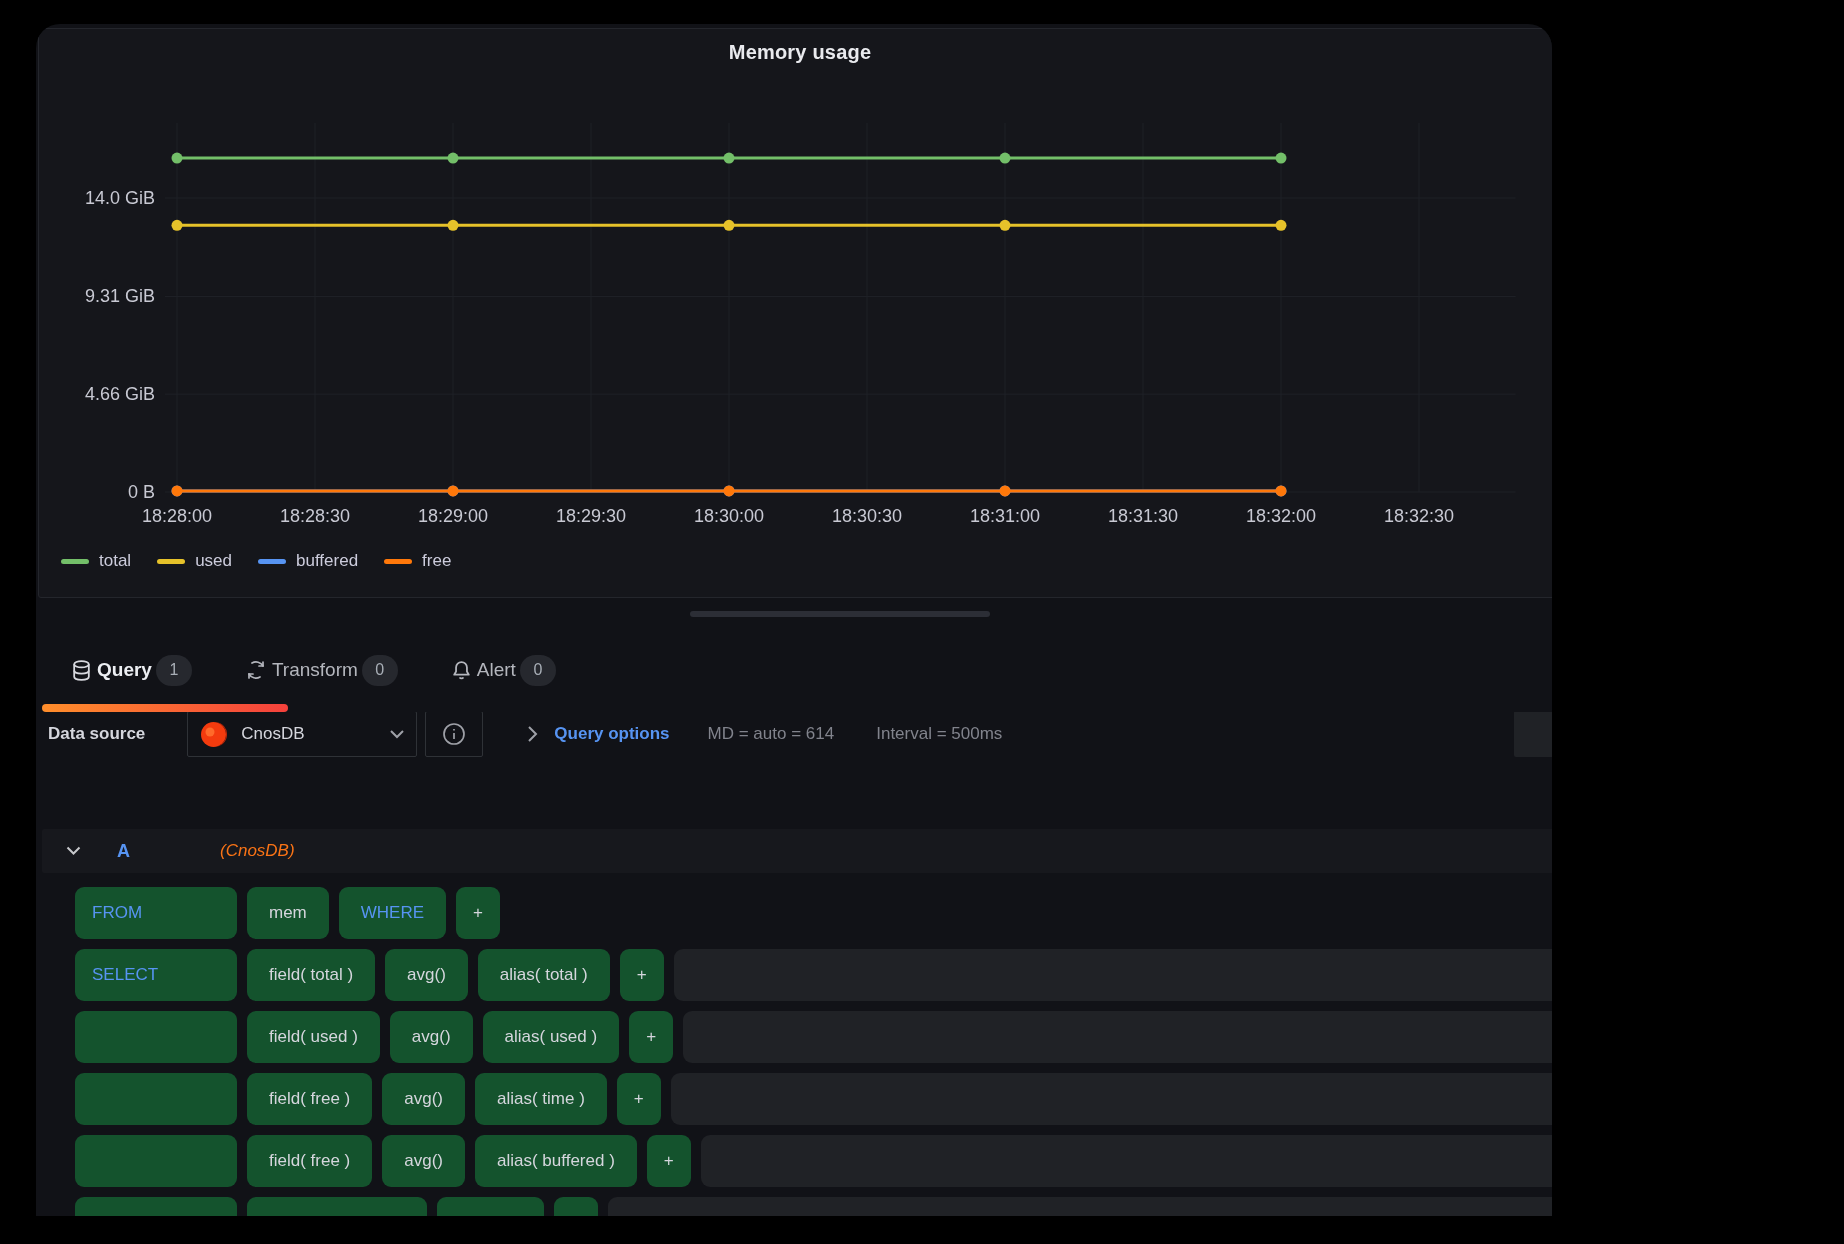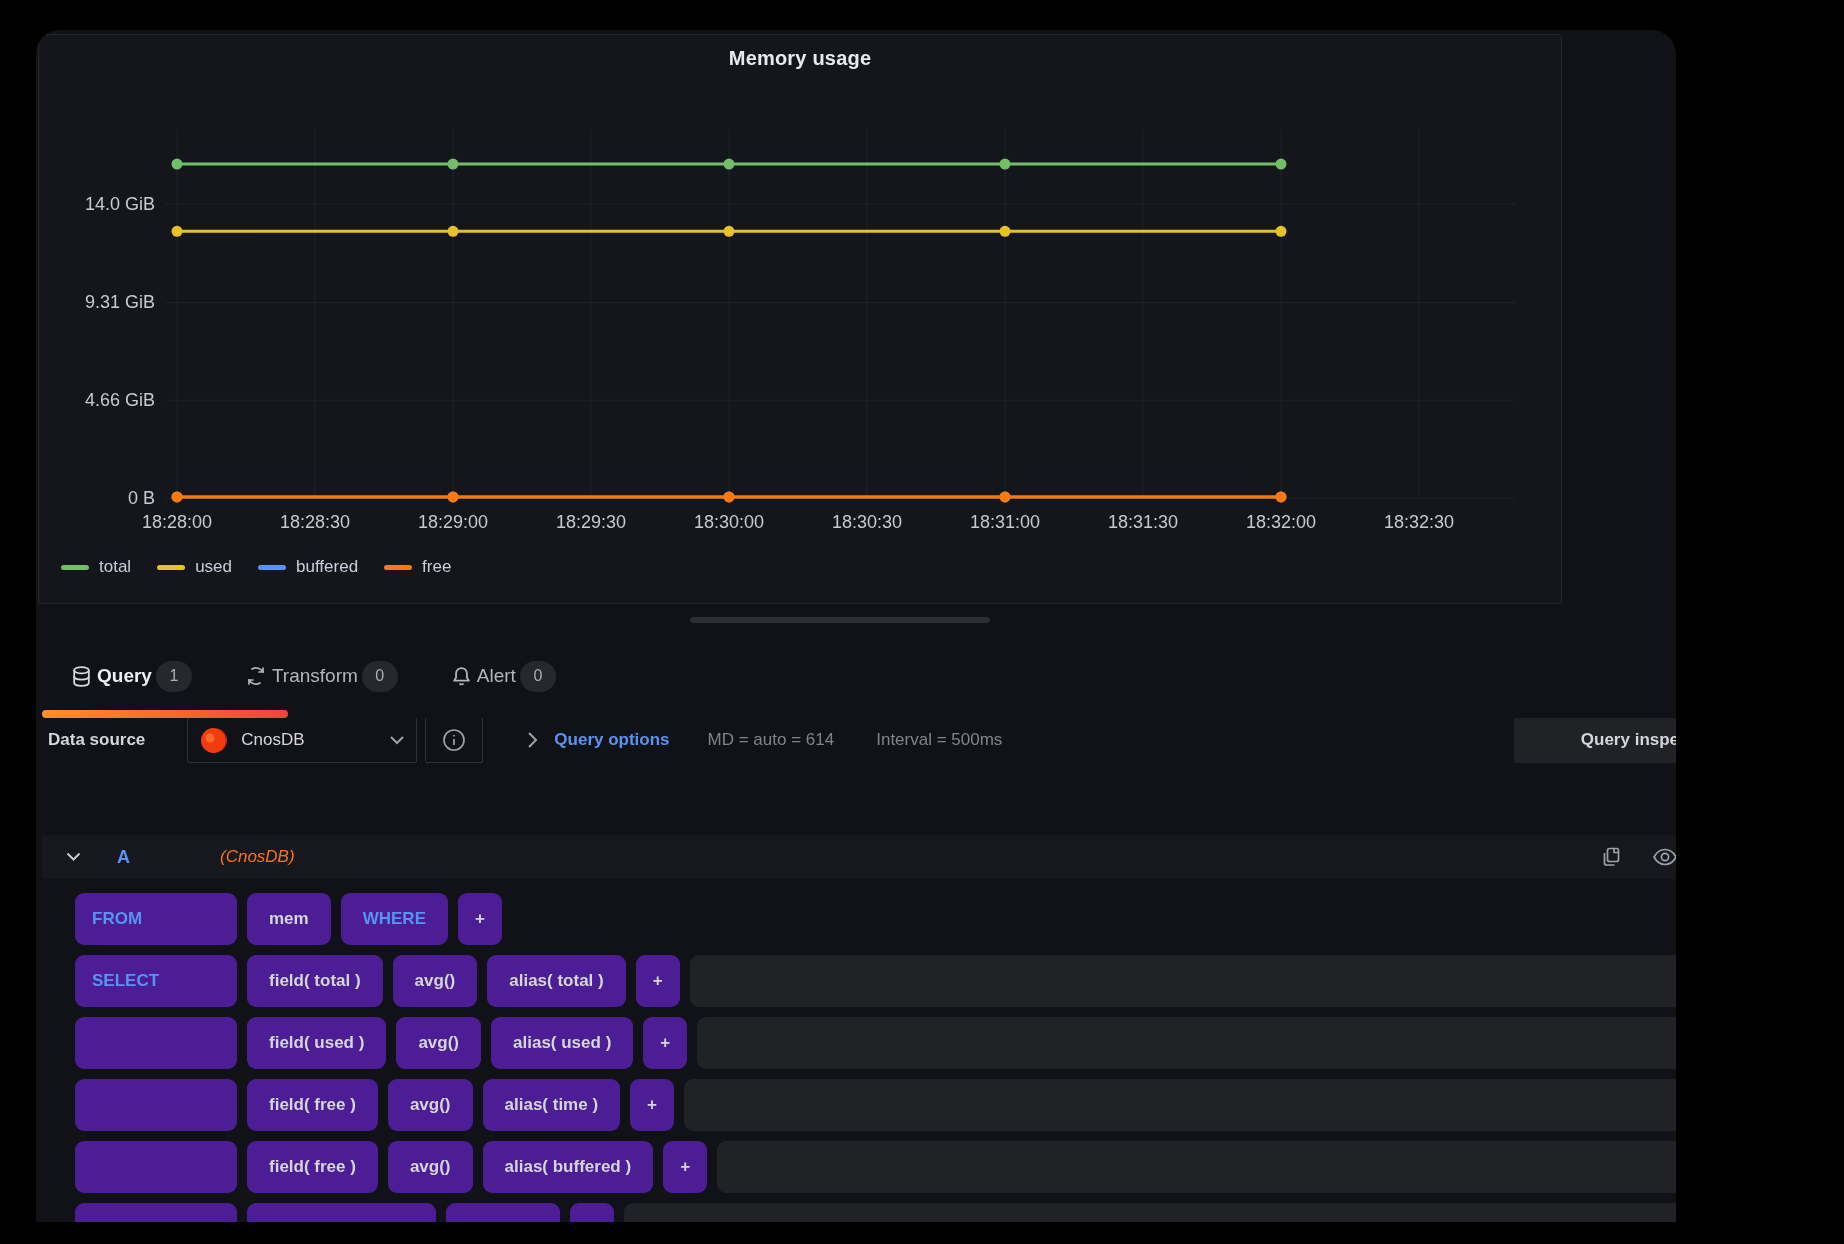--- a/index.html
+++ b/index.html
@@ -1,18 +1,18 @@
 <!DOCTYPE html>
 <html><head>
 <meta charset="utf-8">
 <style>
   html,body{margin:0;padding:0;background:#000;width:1844px;height:1244px;overflow:hidden;
     font-family:"Liberation Sans", sans-serif;-webkit-font-smoothing:antialiased;}
   *{box-sizing:border-box;}
-  .window{position:absolute;left:36px;top:30px;width:1640px;height:1192px;background:#111217;
+  .window{position:absolute;left:36px;top:24px;width:1516px;height:1192px;background:#111217;
     border-radius:24px 24px 0 0;overflow:hidden;}
   
   .chart-panel{position:absolute;left:2px;top:4px;width:1524px;height:570px;background:#15161b;
     border:1px solid #24262c;border-radius:3px;}
   .chart-panel svg{position:absolute;left:0;top:0;}
   .panel-title{position:absolute;left:0;top:12px;width:100%;text-align:center;color:#e9eaee;
     font-size:20px;font-weight:700;letter-spacing:.2px;}
   .legend{position:absolute;left:22px;top:522px;display:flex;align-items:center;gap:26px;}
   .legend-item{display:flex;align-items:center;gap:10px;color:#ccccdc;font-size:17px;}
   .legend-swatch{width:28px;height:5px;border-radius:3px;}
@@ -49,22 +49,22 @@
   
   .ref-row{position:absolute;left:6px;top:805px;width:1762px;height:44px;background:#17181d;
     border-radius:2px;display:flex;align-items:center;padding:0 30px 0 24px;}
   .ref-id{margin-left:36px;color:#5794f2;font-size:18px;font-weight:700;}
   .ref-hint{margin-left:90px;color:#f97316;font-size:17px;font-style:italic;}
   .ref-icons{margin-left:auto;display:flex;align-items:center;gap:30px;}
   .icon-btn{display:flex;align-items:center;justify-content:center;cursor:pointer;}
   
   .qrows{position:absolute;left:39px;top:863px;width:1718px;}
   .qrow{display:flex;gap:10px;margin-bottom:10px;height:52px;position:relative;}
-  .qseg{background:#4c1d95;border-radius:9px;display:flex;align-items:center;justify-content:center;
-    font-size:17px;font-weight:700;color:#d5d6dd;padding:0 22px;white-space:pre;}
+  .qseg{background:#14532d;border-radius:9px;display:flex;align-items:center;justify-content:center;
+    font-size:17px;font-weight:400;color:#d5d6dd;padding:0 22px;white-space:pre;}
   .qseg.kw{color:#5794f2;}
   .qseg.left{width:162px;flex:0 0 162px;justify-content:flex-start;padding-left:17px;color:#5794f2;}
   .qseg.plus{padding:0 17px;}
   .qfill{flex:1;background:#202226;border-radius:9px;}
   .qspacer{flex:1;}
   .pencil-btn{position:absolute;left:1653px;top:-3px;width:64px;height:58px;background:#2b2d33;
     border-radius:8px;display:flex;align-items:center;justify-content:center;cursor:pointer;}
 </style>
 </head>
 <body>

